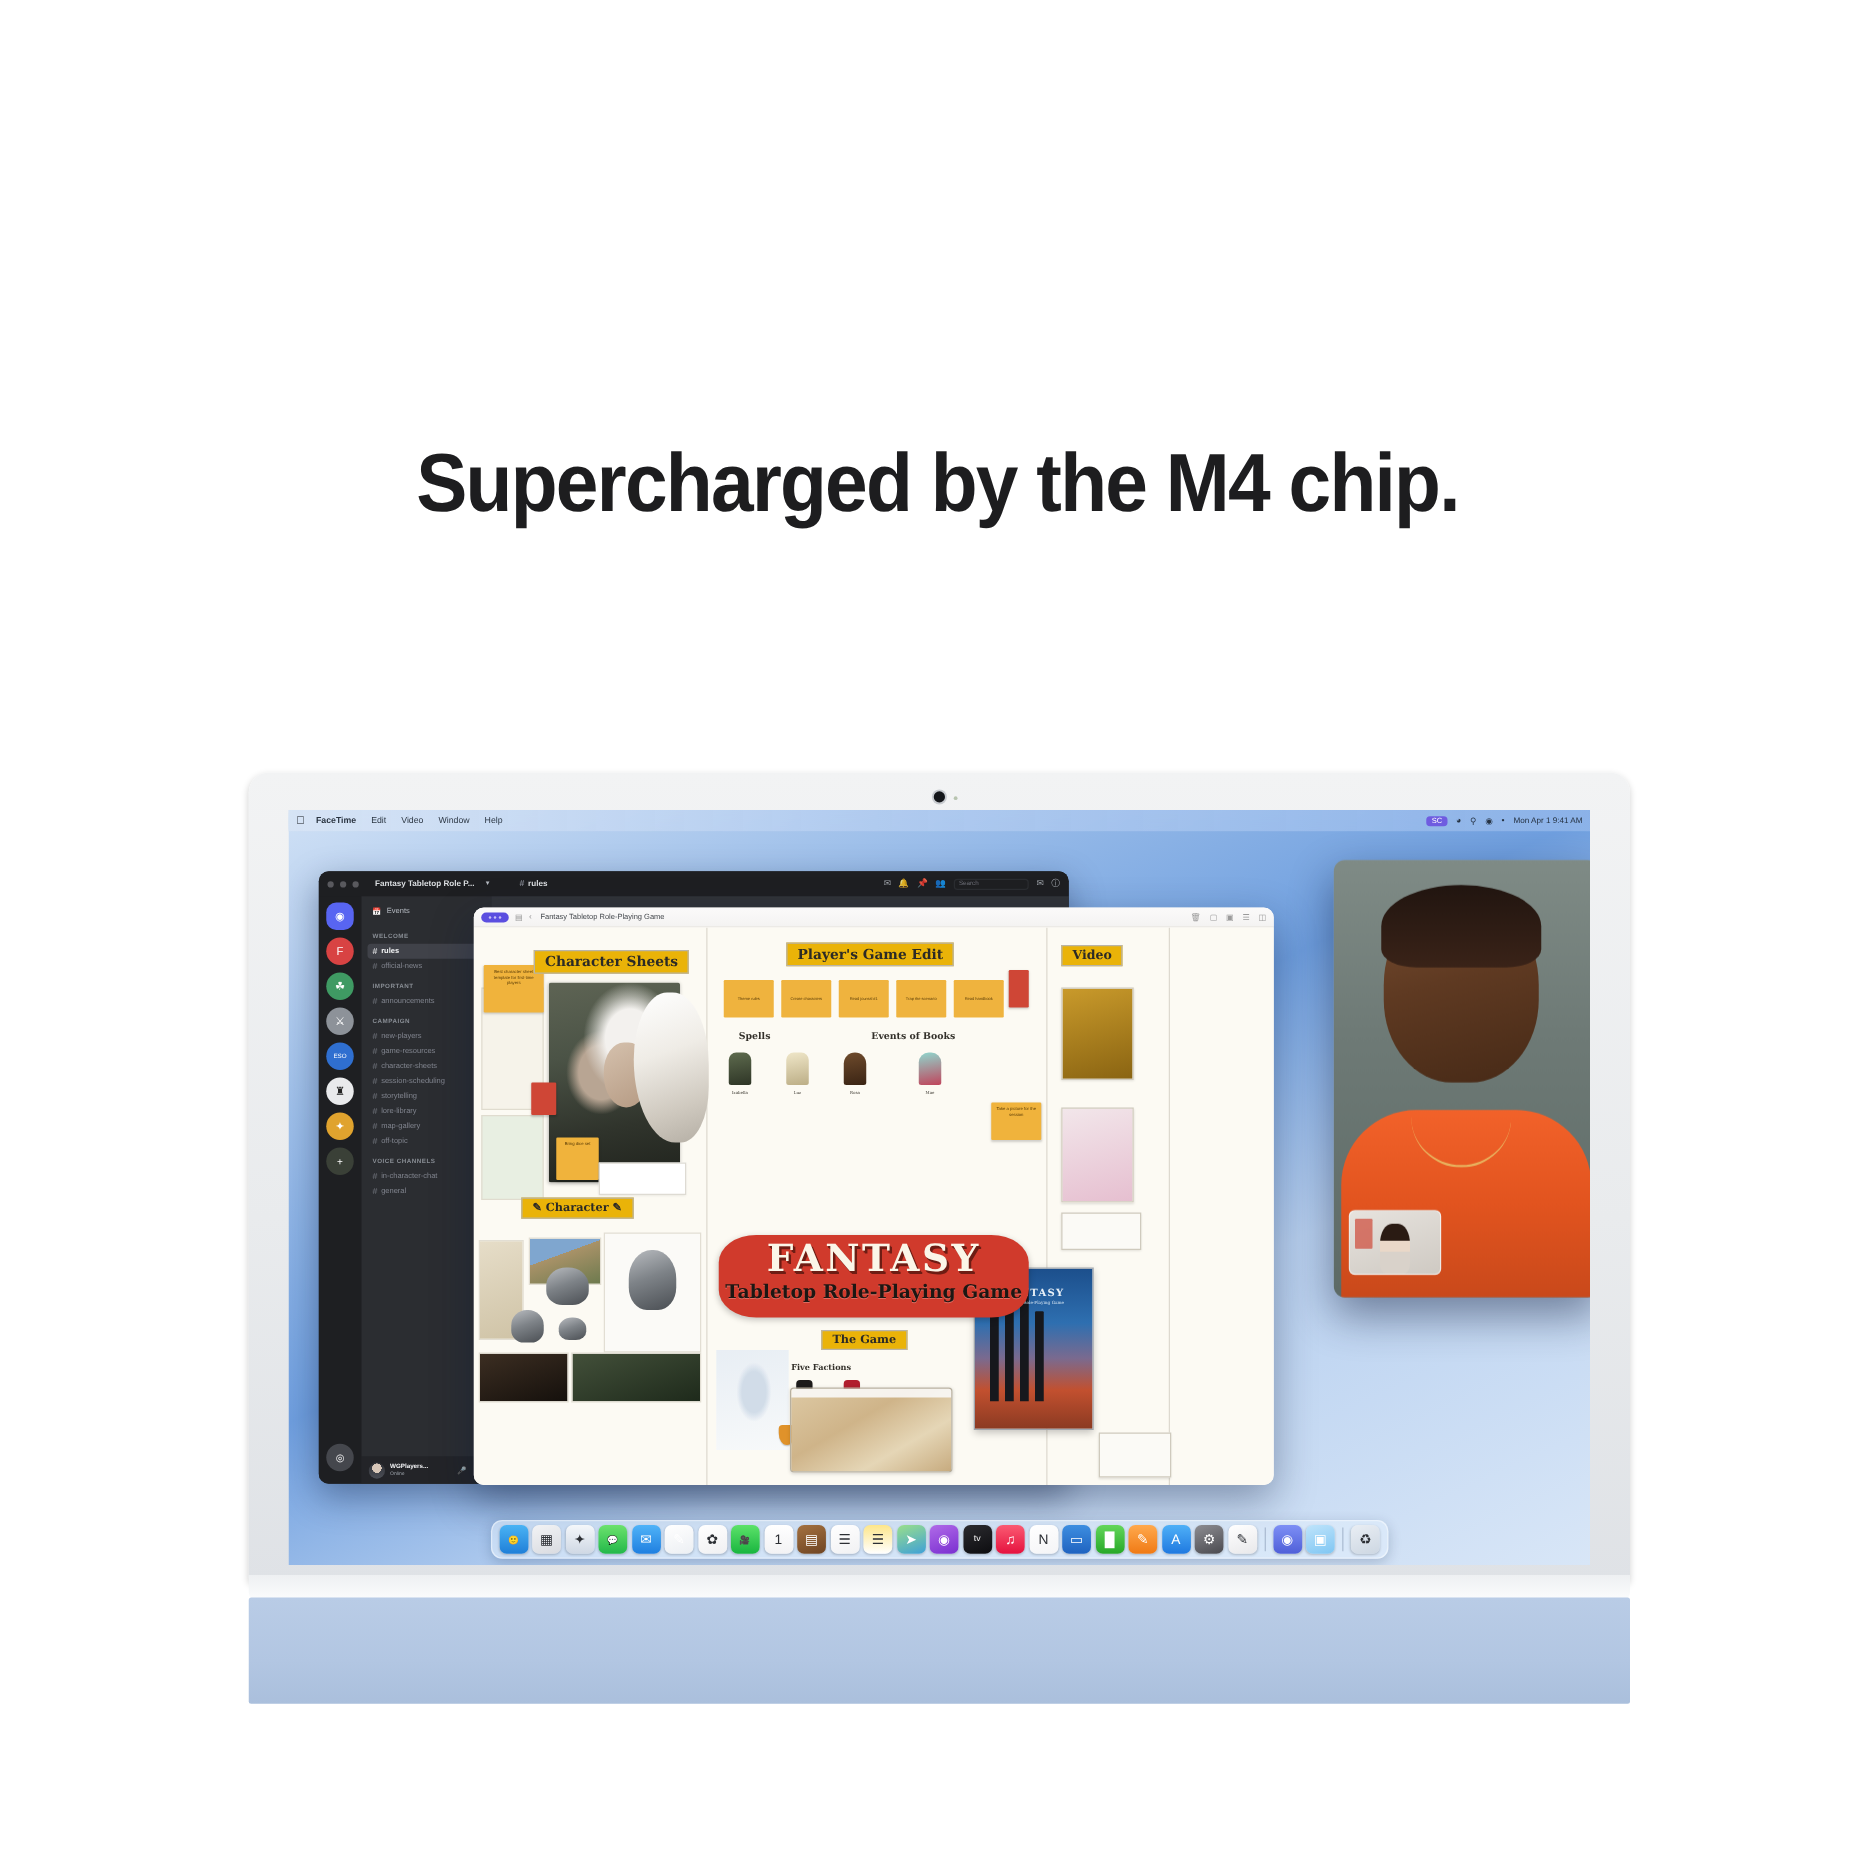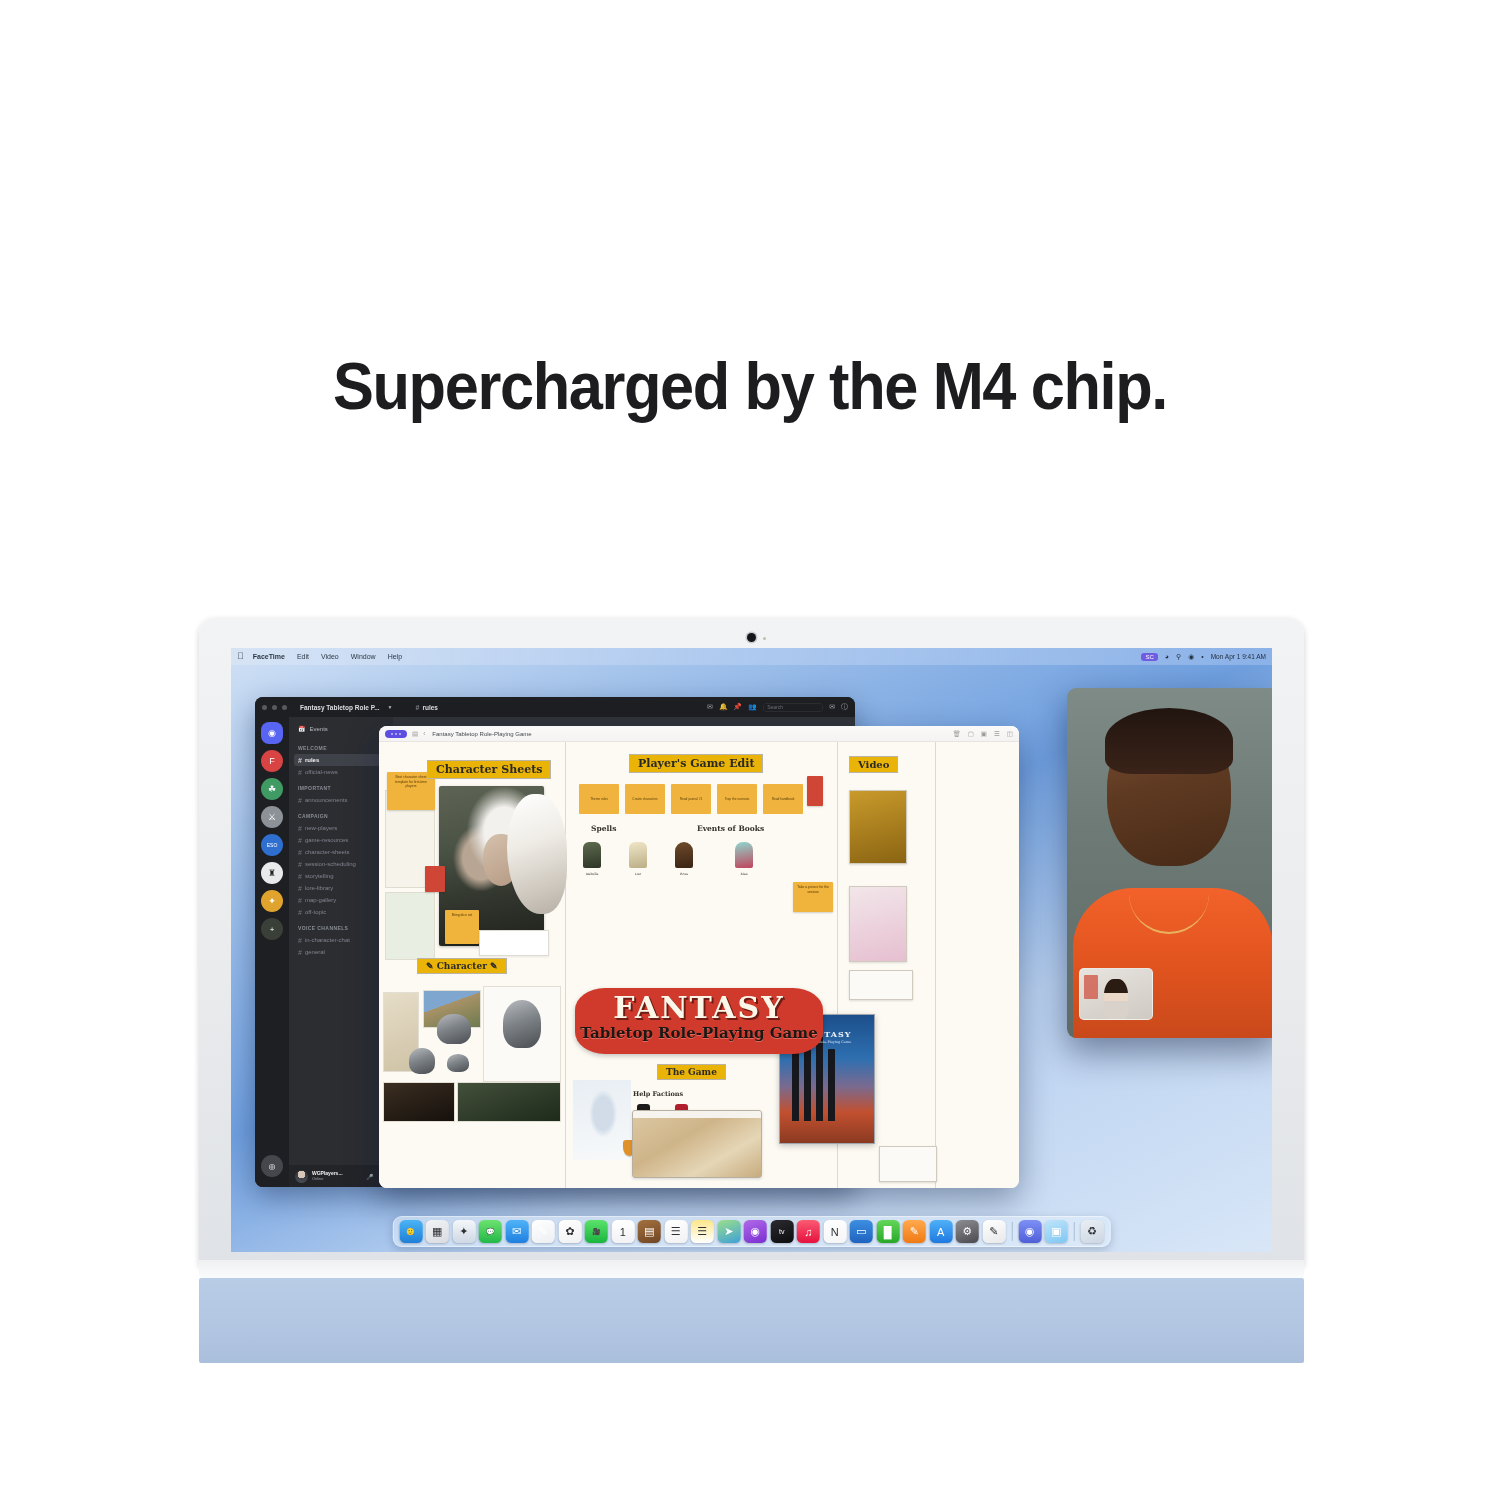--- a/index.html
+++ b/index.html
@@ -449,21 +449,21 @@
 
         <div id="logo">
           <div id="logo-blob"></div>
           <div id="logo-t1">FANTASY</div>
           <div id="logo-t2">Tabletop Role-Playing Game</div>
         </div>
 
         <div class="blabel" style="left:278px;top:322px;font-size:9px">The Game</div>
 
         <div id="dragon"></div>
-        <div class="section-head" style="left:254px;top:348px;font-size:6.5px">Help Factions</div>
+        <div class="section-head" style="left:254px;top:348px;font-size:6.5px">Five Factions</div>
         <div class="shield" style="left:258px;top:362px;background:#1d1b1a"></div>
         <div class="shield" style="left:296px;top:362px;background:#b11f2e"></div>
         <div class="shield" style="left:244px;top:398px;background:#e0922a"></div>
         <div class="shield" style="left:276px;top:398px;background:#f2e8e6"></div>
         <div class="shield" style="left:308px;top:398px;background:#1e4d82"></div>
 
         <div id="map">
           <div id="map-head"></div>
         </div>
 

